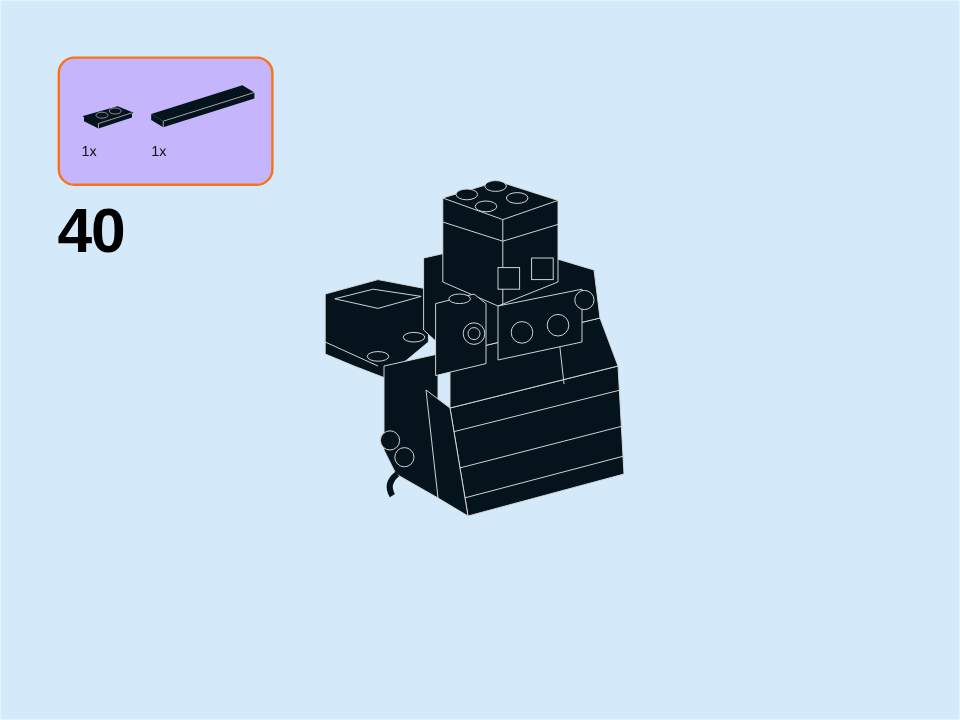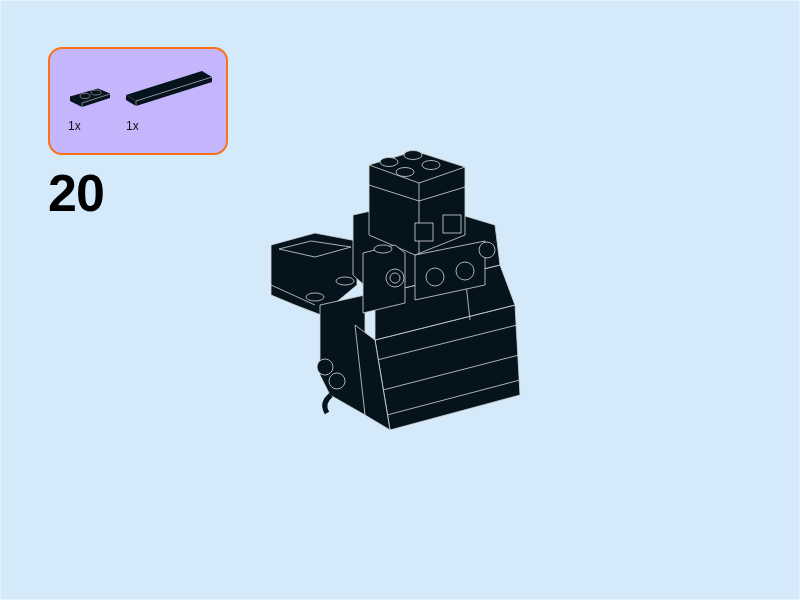--- a/index.html
+++ b/index.html
@@ -53,21 +53,21 @@
       <polygon points="2,30 78,6 88,12 12,36" fill="#05131d"></polygon>
       <polygon points="2,30 12,36 12,41 2,35" fill="#05131d"></polygon>
       <polygon points="12,36 88,12 88,17 12,41" fill="#05131d"></polygon>
       <line x1="12" y1="36" x2="88" y2="12" stroke="#ccc" stroke-width="0.6"></line>
       <line x1="12" y1="36" x2="12" y2="41" stroke="#ccc" stroke-width="0.6"></line>
     </svg>
   </div>
   <span class="qty" style="left:76px; top:70px;">1x</span>
 </div>
 
-<div class="step-number">20</div>
+<div class="step-number">40</div>
 
 <div class="model">
   <svg width="270" height="295" viewBox="0 0 270 295">
     <g fill="#05131d" stroke="#d8d8d8" stroke-width="0.8">
 
       <polygon points="6,100 50,88 92,96 92,140 56,170 30,160 6,150"></polygon>
       <polygon points="14,104 46,96 86,102 50,112"></polygon>
       <line x1="6" y1="140" x2="50" y2="160"></line>
 
       <polygon points="55,160 100,150 100,270 65,250 55,230"></polygon>

